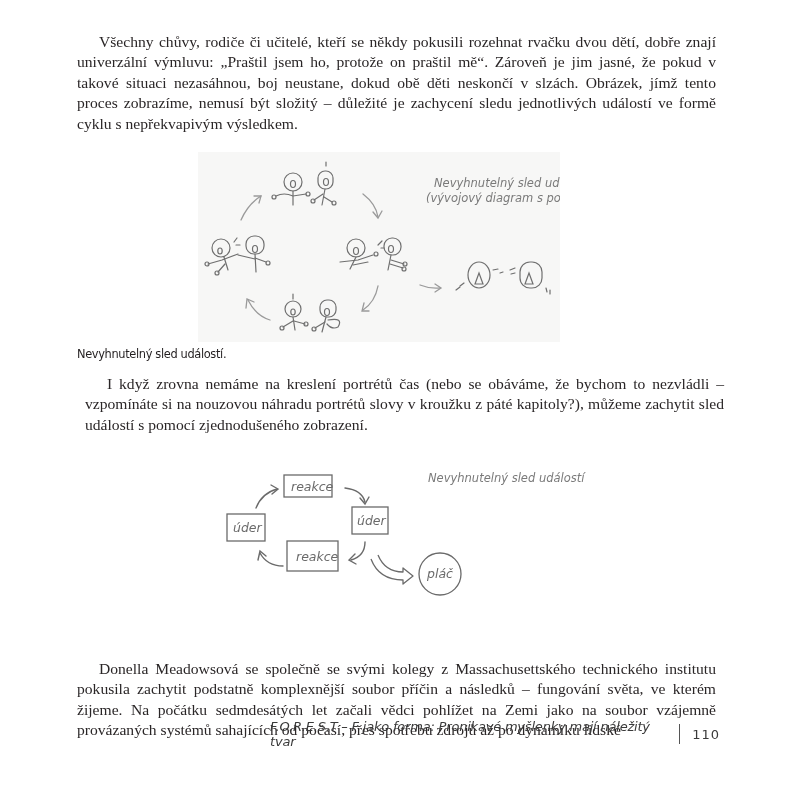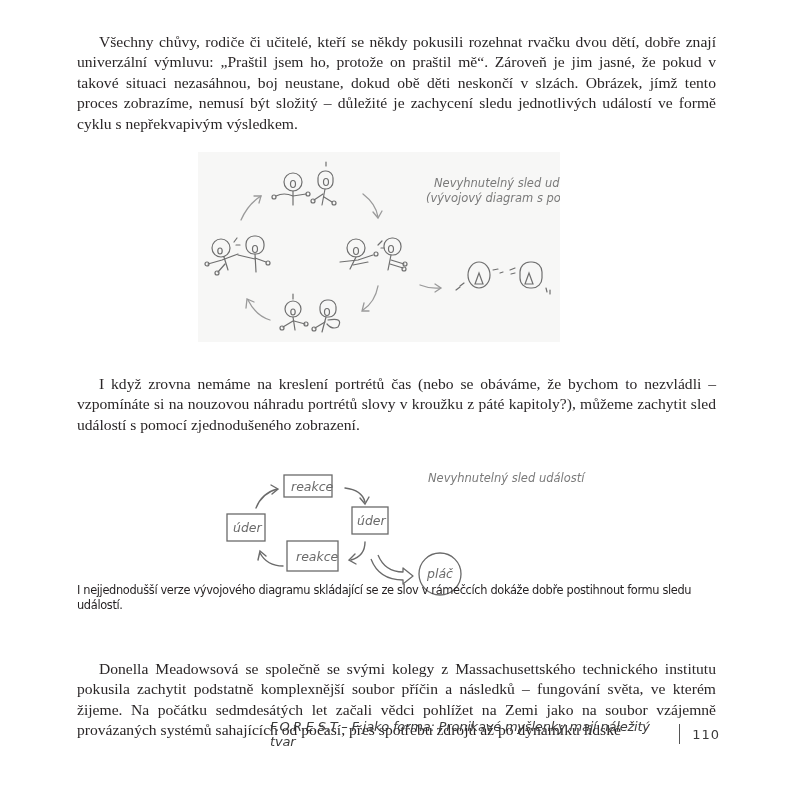--- a/index.html
+++ b/index.html
@@ -6,21 +6,21 @@
     body { width: 790px; height: 800px; position: relative; overflow: hidden; color: #231f20; }
     .page { position: absolute; left: 0; top: 0; width: 790px; height: 800px; }
     .body-text {
       position: absolute; left: 77px; width: 639px;
       font-family: "Liberation Serif", "DejaVu Serif", serif;
       font-size: 15.6px; line-height: 20.4px; text-align: justify; color: #2a2627;
       margin: 0;
     }
     .body-text .indent { display: inline-block; width: 22px; }
     .para1 { top: 32px; }
-    .para2 { top: 374px; }
+    .para2 { top: 374px; margin-left: 8px; }
     .para3 { top: 626px; margin-top: 33px; }
     .caption {
       position: absolute; left: 77px; width: 640px;
       font-family: "DejaVu Sans", sans-serif; font-size: 11.4px; line-height: 15px; color: #231f20;
       letter-spacing: -0.35px;
     }
     .cap1 { top: 347px; }
     .cap2 { top: 583px; }
     .figure1 {
       position: absolute; left: 198px; top: 152px; width: 362px; height: 190px;
@@ -142,20 +142,21 @@
         <path d="M72 168 Q58 164 50 148"></path>
           <path d="M48 156 L49 147 L56 150"></path>
         <path d="M222 133 Q232 137 242 136"></path>
           <path d="M237 132 L243 136 L237 140"></path>
       </g>
       <text class="hand" x="236" y="35" font-size="11.5">Nevyhnutelný sled událostí</text>
       <text class="hand" x="228" y="50" font-size="11.5">(vývojový diagram s portréty)</text>
     </svg>
   </div>
 
+  <div class="caption cap1">Nevyhnutelný sled událostí.</div>
 
   <p class="body-text para2"><span class="indent"></span><span>I když zrovna nemáme na kreslení portrétů čas (nebo se obáváme, že bychom to nezvládli – vzpomínáte si na nouzovou náhradu portrétů slovy v kroužku z páté kapitoly?), můžeme zachytit sled událostí s pomocí zjednodušeného zobrazení.</span></p>
 
   <div class="figure2">
     <svg width="380" height="135" viewBox="0 0 380 135">
       <g stroke="#6a6a6a" stroke-width="1.3" fill="none">
         <rect x="69" y="11" width="48" height="22"></rect>
         <rect x="137" y="43" width="36" height="27"></rect>
         <rect x="72" y="77" width="51" height="30"></rect>
         <rect x="12" y="50" width="38" height="27"></rect>
@@ -178,21 +179,20 @@
         <text x="76" y="27">reakce</text>
         <text x="142" y="61">úder</text>
         <text x="81" y="97">reakce</text>
         <text x="18" y="68">úder</text>
         <text x="212" y="114">pláč</text>
       </g>
       <text class="hand" x="213" y="18" font-size="11.5">Nevyhnutelný sled událostí</text>
     </svg>
   </div>
 
-  <div class="caption cap2">I nejjednodušší verze vývojového diagramu skládající se ze slov v rámečcích dokáže dobře postihnout formu sledu událostí.</div>
 
   <p class="body-text para3"><span class="indent"></span><span>Donella Meadowsová se společně se svými kolegy z Massachusettského technického institutu pokusila zachytit podstatně komplexnější soubor příčin a následků – fungování světa, ve kterém žijeme. Na počátku sedmdesátých let začali vědci pohlížet na Zemi jako na soubor vzájemně provázaných systémů sahajících od počasí, přes spotřebu zdrojů až po dynamiku lidské</span></p>
 
   <div class="footer">
     <span>F.O.R.E.S.T – F jako forma: Pronikavé myšlenky mají náležitý tvar</span>
     <span class="divider"></span>
     <span class="pnum">110</span>
   </div>
 
 </div>

